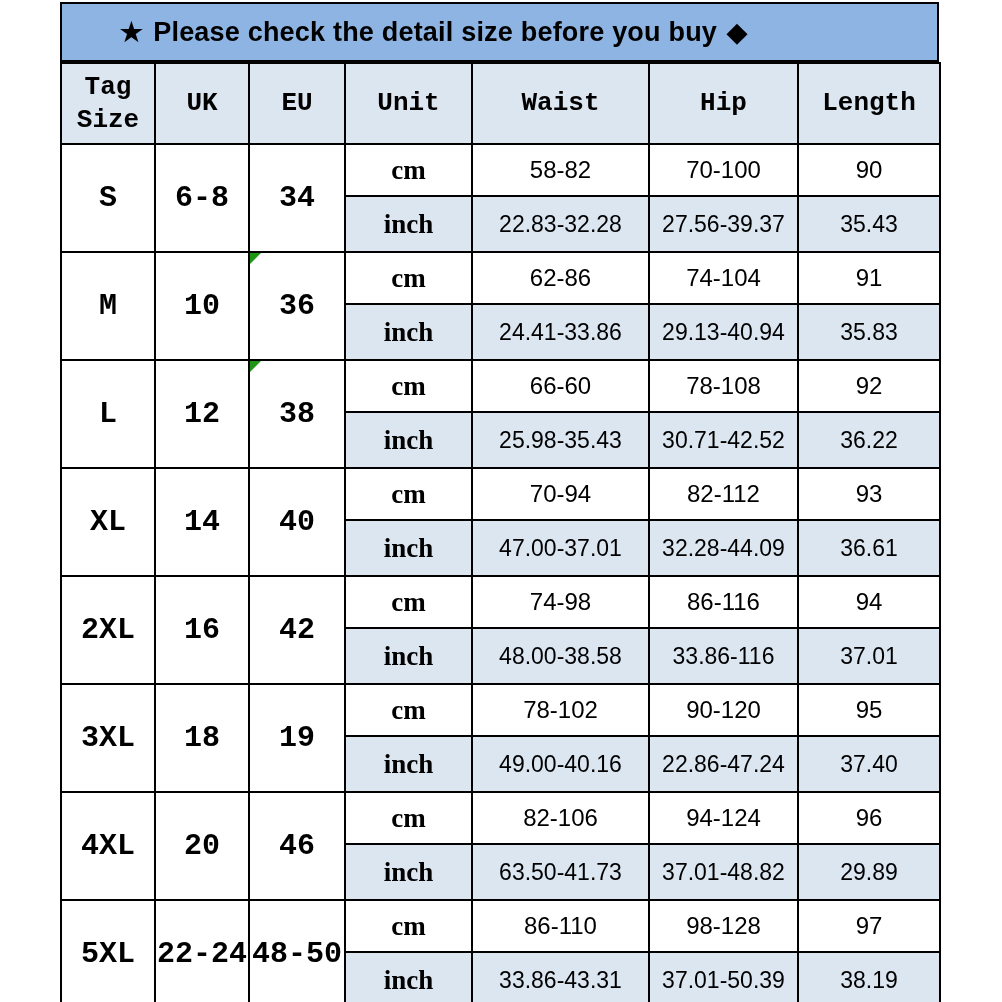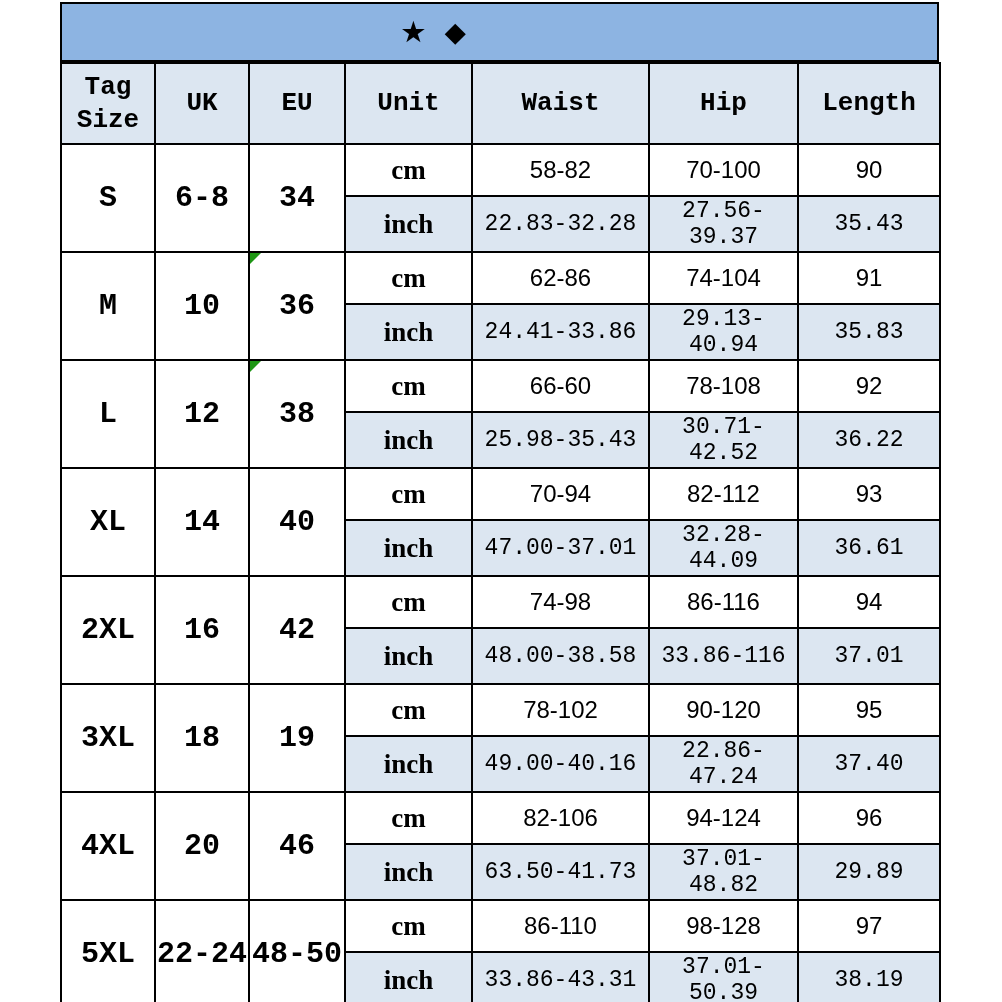--- a/index.html
+++ b/index.html
@@ -68,38 +68,39 @@
     font-weight: 700;
     font-size: 30px;
     position: relative;
   }
   td.unit {
     font-family: Liberation Serif, serif;
     font-weight: 700;
     font-size: 27px;
   }
   td.val { font-size: 24px; }
-  tr.row-inch td.val { font-size: 23px; font-family: Liberation Mono, monospace; }
+  tr.row-inch td.val { font-size: 23px; }
 
   
   .err-marker {
     position: absolute;
     top: 0; left: 0;
     width: 0; height: 0;
     border-top: 11px solid var(--error-marker, #1e9614);
     border-right: 11px solid transparent;
   }
 </style>
 </head>
 <body>
 
 <div class="canvas">
 
   <div class="banner">
     <span class="glyph">★</span>
+    <span>Please check the detail size before you buy</span>
     <span class="glyph">◆</span>
   </div>
 
   <table class="size-chart">
     <colgroup>
       <col style="width:94px">
         <col style="width:94px">
         <col style="width:96px">
       <col style="width:127px">
         <col style="width:177px">

